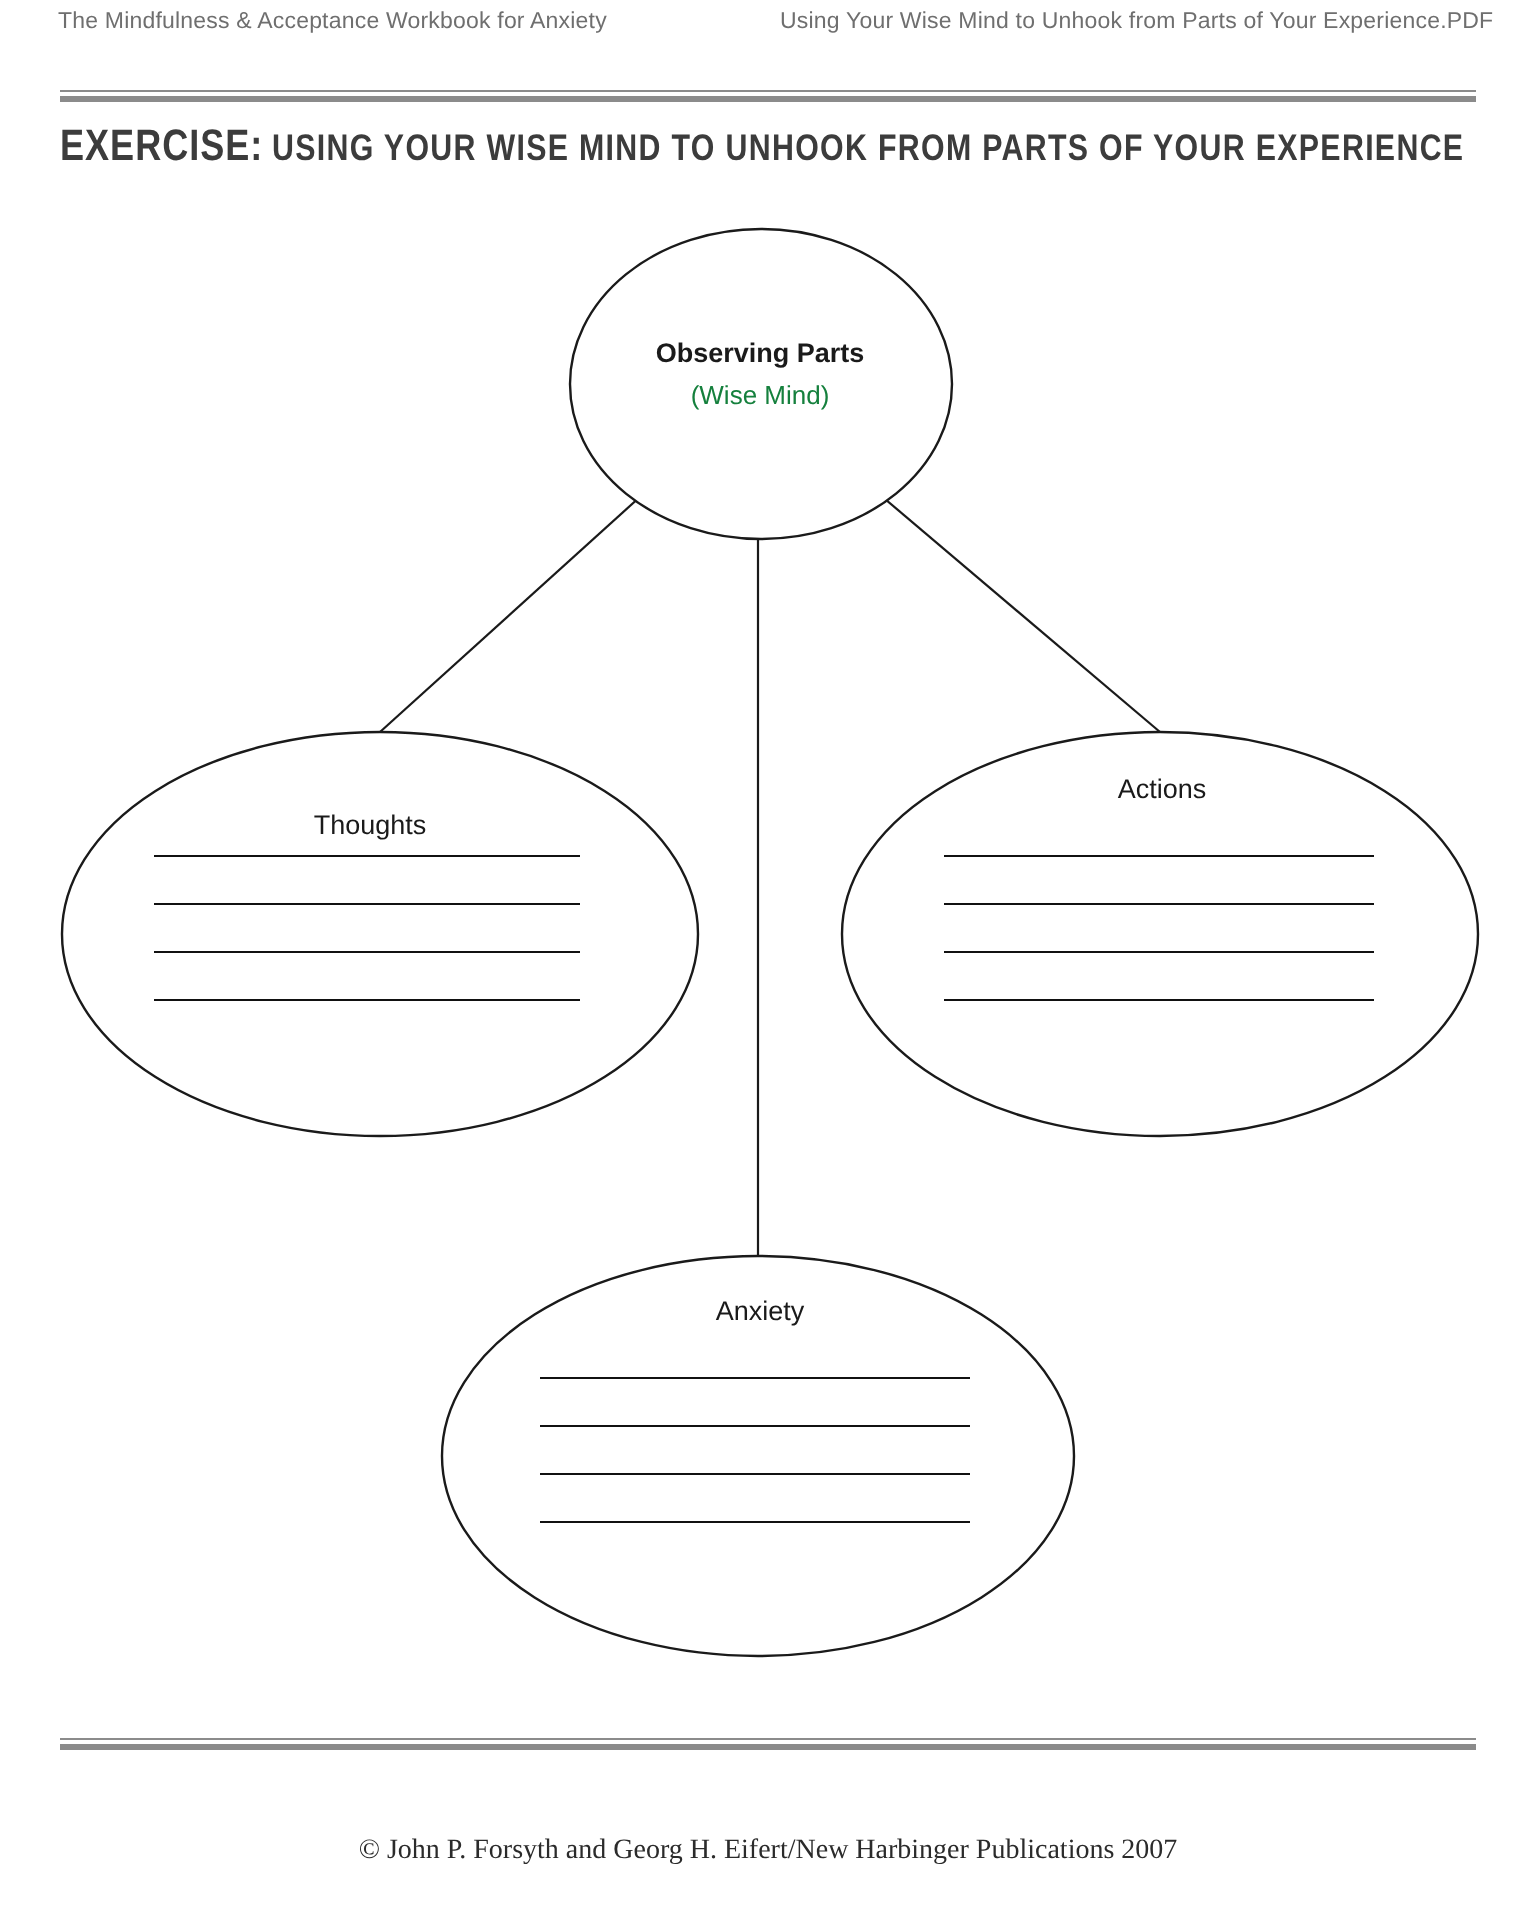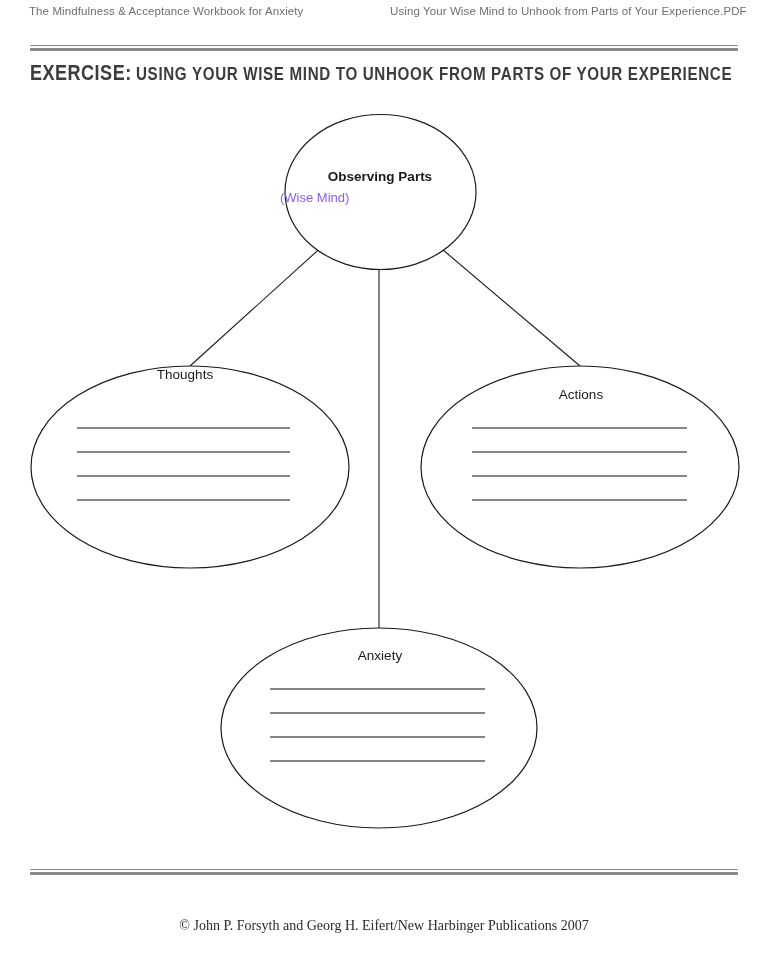--- a/index.html
+++ b/index.html
@@ -114,23 +114,23 @@
   .node-label {
     position: absolute;
     text-align: center;
     font-size: 13.5px;
     color: #1a1a1a;
     white-space: nowrap;
   }
   .node-label.bold { font-weight: 700; }
   .node-sub {
     position: absolute;
-    text-align: left;
+    text-align: center;
     font-size: 13px;
-    color: #8b5cf6;
+    color: #15803d;
     white-space: nowrap;
   }
 
   
   .footer {
     position: absolute;
     top: 918px;
     left: 0;
     width: 768px;
     text-align: center;
@@ -191,21 +191,21 @@
       <line x1="270" y1="689" x2="485" y2="689" stroke="#111" stroke-width="1.1"></line>
       <line x1="270" y1="713" x2="485" y2="713" stroke="#111" stroke-width="1.1"></line>
       <line x1="270" y1="737" x2="485" y2="737" stroke="#111" stroke-width="1.1"></line>
       <line x1="270" y1="761" x2="485" y2="761" stroke="#111" stroke-width="1.1"></line>
     </g>
   </svg>
 
   <div class="node-label bold" style="left: 280px; top: 169px; width: 200px;">Observing Parts</div>
   <div class="node-sub" style="left: 280px; top: 190px; width: 200px;">(Wise Mind)</div>
 
-  <div class="node-label" style="left: 90px; top: 367px; width: 190px; text-align: center;">Thoughts</div>
+  <div class="node-label" style="left: 90px; top: 405px; width: 190px; text-align: center;">Thoughts</div>
 
   <div class="node-label" style="left: 486px; top: 387px; width: 190px;">Actions</div>
 
   <div class="node-label" style="left: 285px; top: 648px; width: 190px;">Anxiety</div>
 
   <div class="rule-group rule-bottom">
     <div class="rule-thin"></div>
     <div class="rule-gap"></div>
     <div class="rule-thick"></div>
   </div>

